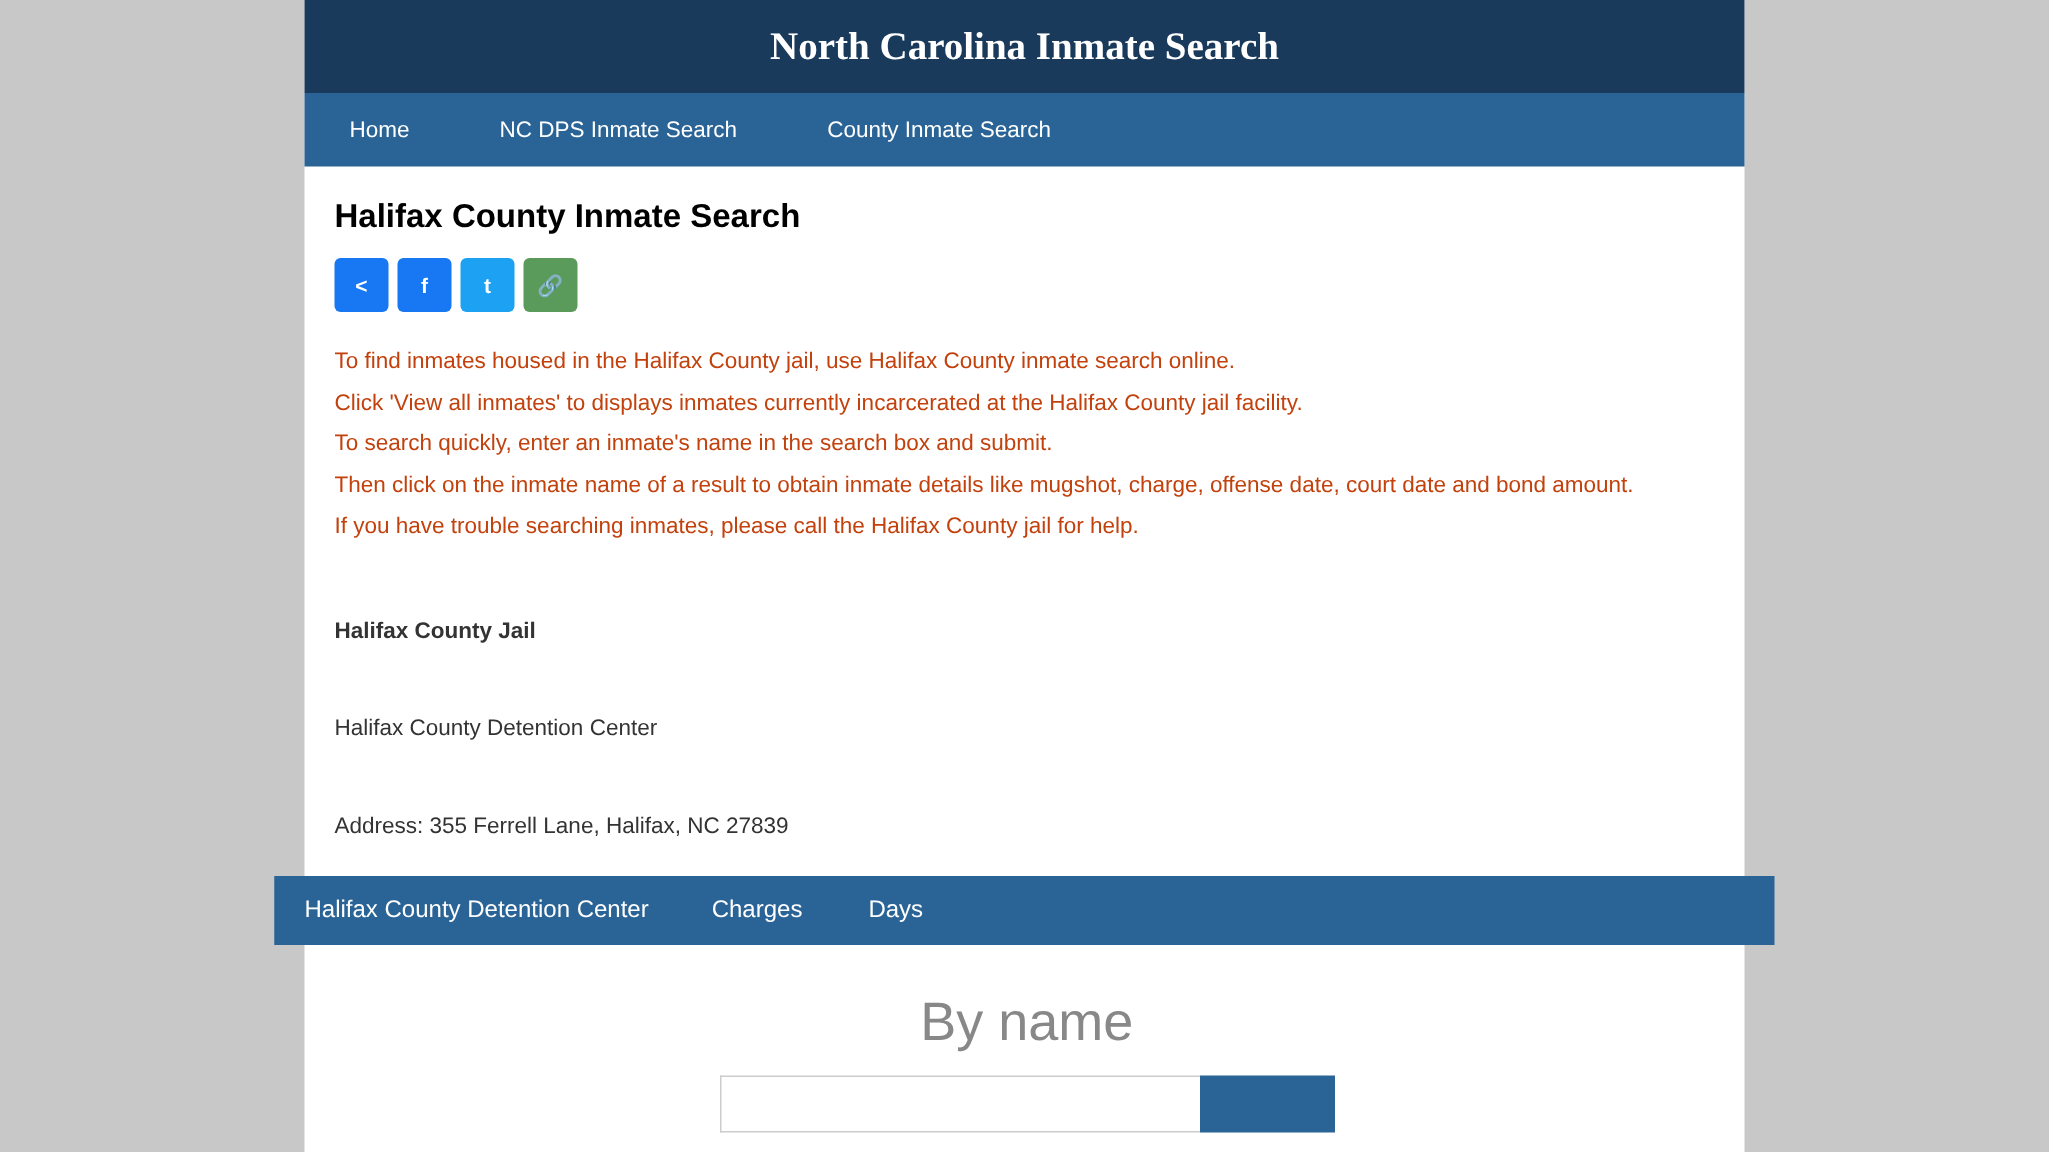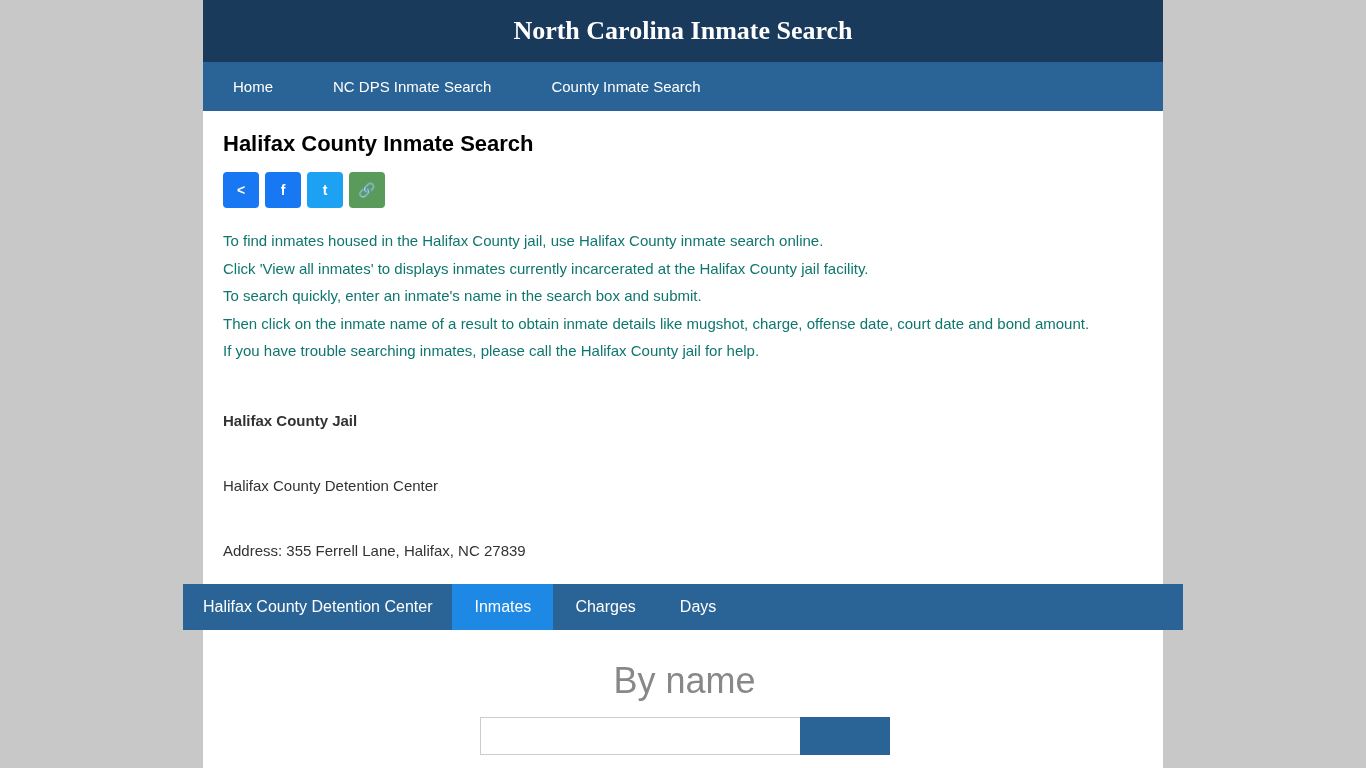--- a/index.html
+++ b/index.html
@@ -101,21 +101,21 @@
 
     .share-btn.link {
       background-color: #5a9a5a;
     }
 
     
     .description {
       margin-bottom: 25px;
       font-size: 15px;
       line-height: 1.7;
-      color: #0f766e;
+      color: #c2410c;
       font-family: Arial, sans-serif;
     }
 
     .description p {
       margin-bottom: 2px;
     }
 
     
     .jail-info {
       margin-bottom: 25px;
@@ -257,21 +257,20 @@
     <div class="jail-info">
       <p class="jail-name">Halifax County Jail</p>
       <p>Halifax County Detention Center</p>
       <p>Address: 355 Ferrell Lane, Halifax, NC 27839</p>
     </div>
 
   </div>
 
   <div class="tabs-section">
     <div class="tab-facility">Halifax County Detention Center</div>
-    <div class="tab-item active">Inmates</div>
     <div class="tab-item inactive">Charges</div>
     <div class="tab-item inactive">Days</div>
   </div>
 
   <div class="below-tabs">
     <h3 class="by-name-heading">By name</h3>
     <div class="search-bar">
       <input class="search-input" type="text" placeholder="" style="">
       <button class="search-button"></button>
     </div>

